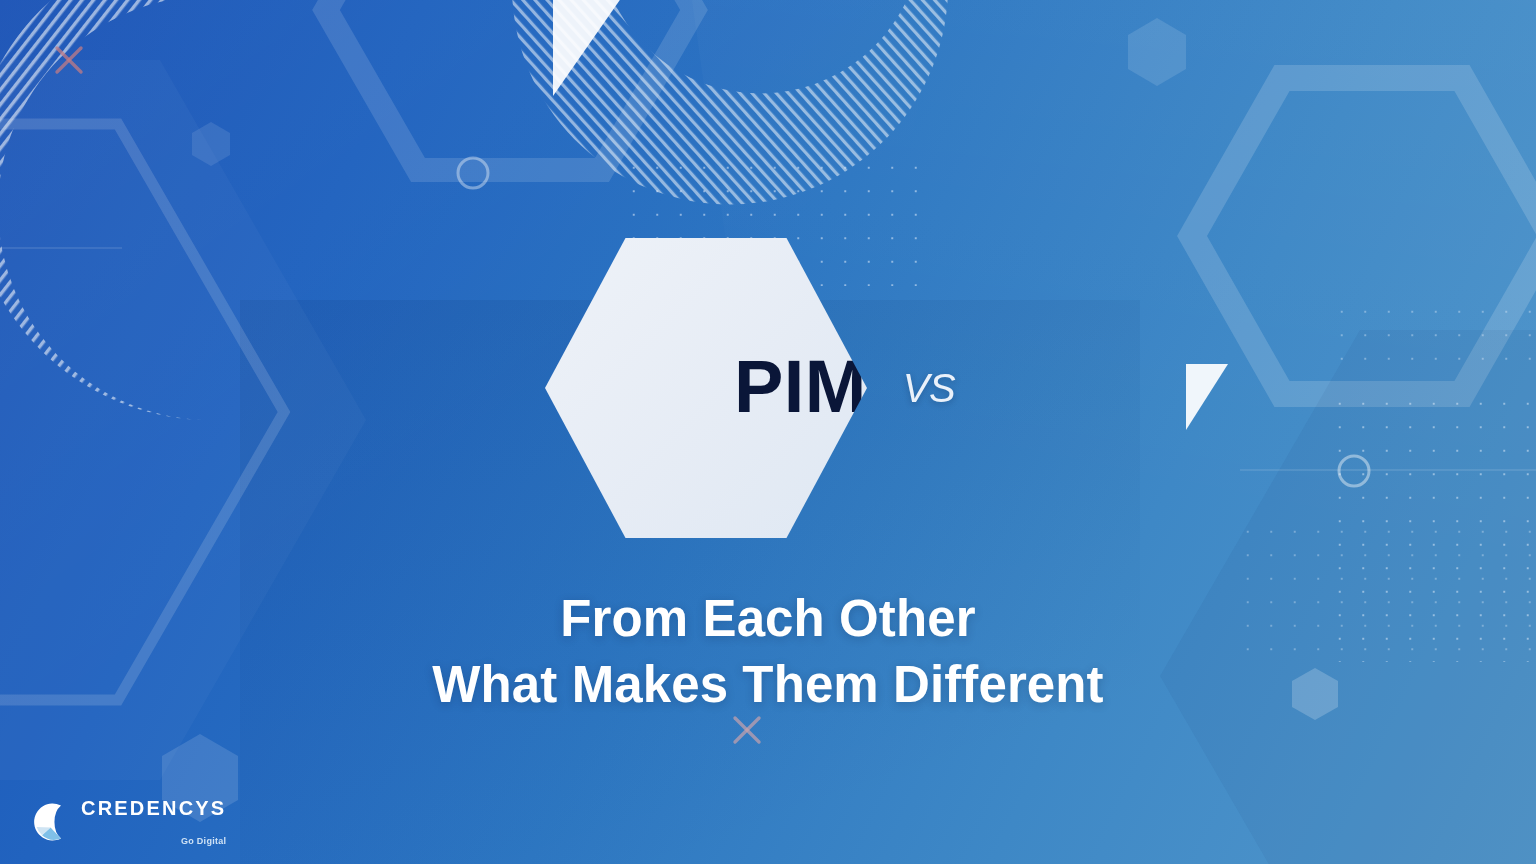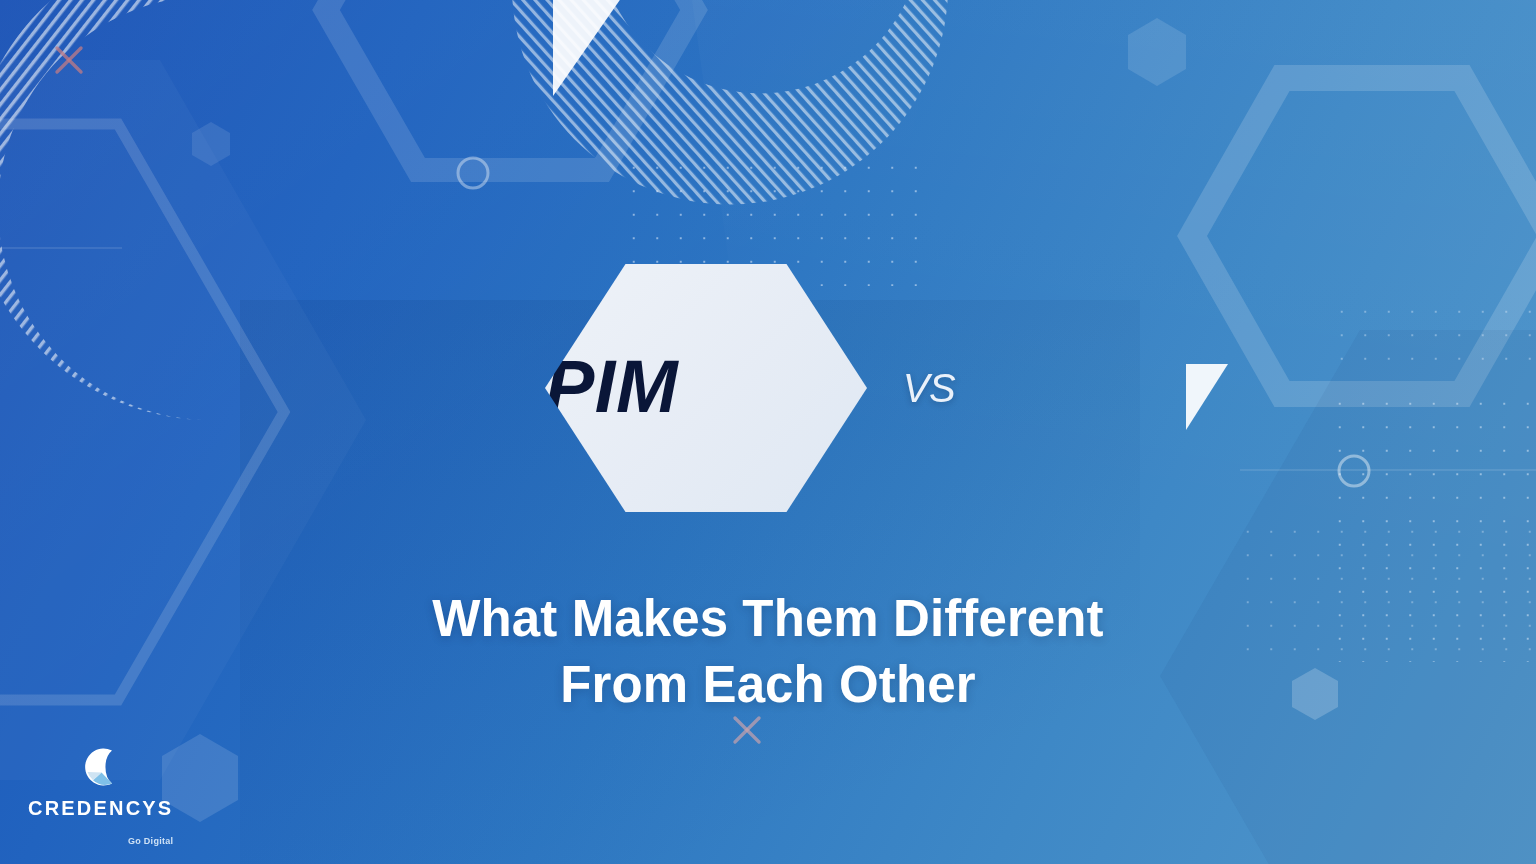--- a/index.html
+++ b/index.html
@@ -60,26 +60,25 @@
 
   
   .content{position:absolute;inset:0;}
 
   .hexrow{
     position:absolute;left:0;right:0;top:238px;height:300px;
     display:flex;align-items:center;justify-content:center;gap:0;
   }
   .hex{
     position:relative;
-    width:322px;height:248px;
+    width:322px;height:300px;
     background:linear-gradient(135deg,#eef2f8 0%,#e6ecf5 55%,#dfe8f3 100%);
     clip-path:polygon(25% 0%,75% 0%,100% 50%,75% 100%,25% 100%,0% 50%);
-    display:flex;align-items:center;justify-content:flex-start;
+    display:flex;align-items:center;justify-content:flex-end;
     filter:drop-shadow(0 6px 18px rgba(6,26,62,.18));
-    font-style:italic;
   }
   .hex-label{
     font-size:74px;font-weight:bold;letter-spacing:.5px;
     color:#0a1638;line-height:1;
     transform:translateY(-1px);
   }
   .vs{
     width:124px;text-align:center;
     font-size:40px;font-weight:normal;font-style:italic;
     color:#eaf1fa;letter-spacing:-.5px;
@@ -91,21 +90,21 @@
     text-align:center;color:#ffffff;
     font-size:51px;font-weight:bold;line-height:1.30;
     letter-spacing:.1px;
     text-shadow:0 2px 10px rgba(6,28,66,.22);
   }
   .headline .ln{display:block;}
 
   
   .logo{
     position:absolute;left:28px;bottom:18px;
-    display:flex;align-items:center;gap:9px;flex-direction:column;
+    display:flex;align-items:center;gap:9px;
   }
   .logo-mark{position:relative;width:44px;height:44px;flex:0 0 44px;}
   .logo-text{display:flex;flex-direction:column;line-height:1;}
   .logo-word{
     font-size:20px;font-weight:bold;color:#ffffff;letter-spacing:2.2px;
   }
   .logo-tag{
     margin-top:19px;text-align:right;
     font-size:9px;font-weight:bold;color:#cfe2f5;letter-spacing:.3px;
   }
@@ -197,22 +196,22 @@
 
       <div class="hex">
         <span class="hex-label">PIM</span>
       </div>
 
       <div class="vs">VS</div>
 
     </div>
 
     <div class="headline">
+      <span class="ln">From Each Other</span>
       <span class="ln">What Makes Them Different</span>
-      <span class="ln">From Each Other</span>
     </div>
 
     <div class="logo">
       <div class="logo-mark">
         <svg width="44" height="44" viewBox="0 0 44 44">
 
           <path d="M33 5.5 A18.5 18.5 0 1 0 33 38.5 A13 19 0 0 1 33 5.5 Z" fill="#ffffff"></path>
 
           <path d="M22.5 27.5 L33 38.5 A18.5 18.5 0 0 1 14 35.2 Z" fill="#7fc0e8"></path>
 

